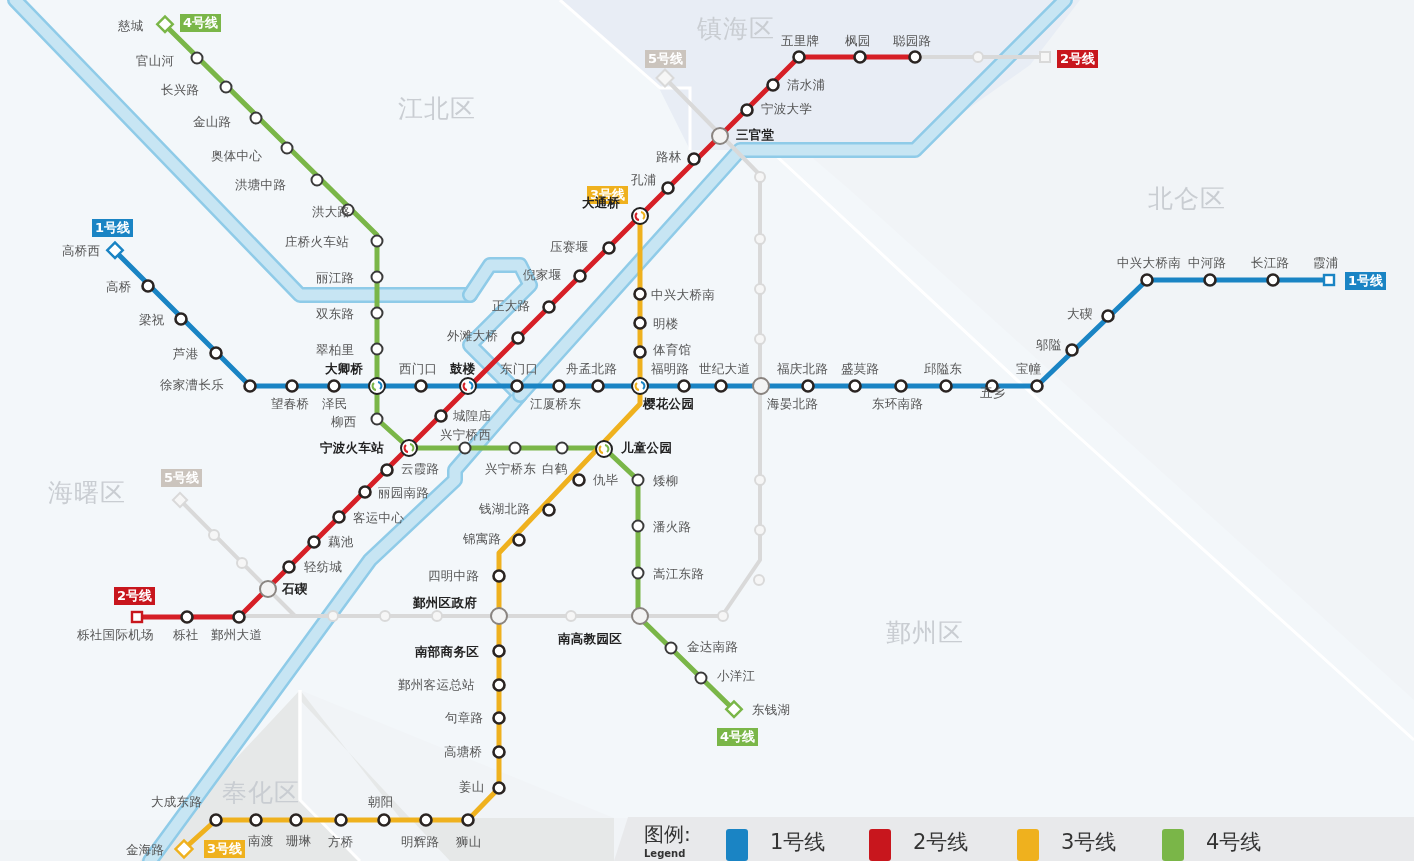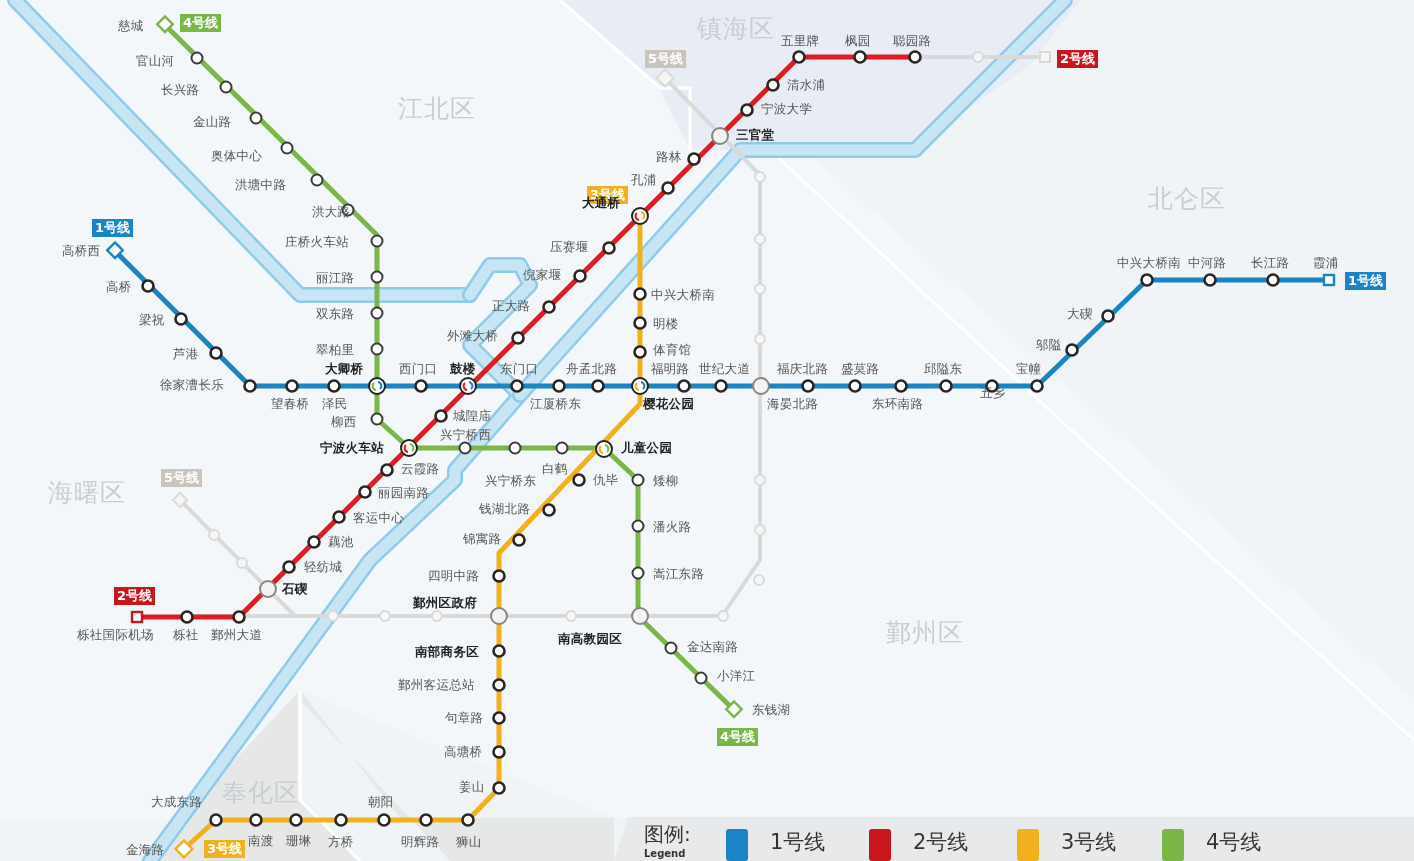--- a/index.html
+++ b/index.html
@@ -247,21 +247,21 @@
       <div class="lbl" style="left: 235px; top: 178px;">洪塘中路</div>
       <div class="lbl" style="left: 288px; top: 205px; margin-left: 24px;">洪大路</div>
       <div class="lbl" style="left: 285px; top: 235px;">庄桥火车站</div>
       <div class="lbl" style="left: 316px; top: 271px;">丽江路</div>
       <div class="lbl" style="left: 316px; top: 307px;">双东路</div>
       <div class="lbl" style="left: 316px; top: 343px;">翠柏里</div>
       <div class="lbl bold" style="left: 325px; top: 362px;">大卿桥</div>
       <div class="lbl" style="left: 331px; top: 415px;">柳西</div>
       <div class="lbl bold" style="left: 320px; top: 441px;">宁波火车站</div>
       <div class="lbl" style="left: 440px; top: 428px;">兴宁桥西</div>
-      <div class="lbl" style="left: 485px; top: 462px; margin-top: 12px;">兴宁桥东</div>
+      <div class="lbl" style="left: 485px; top: 462px;">兴宁桥东</div>
       <div class="lbl" style="left: 542px; top: 462px;">白鹤</div>
       <div class="lbl bold" style="left: 621px; top: 441px;">儿童公园</div>
       <div class="lbl" style="left: 653px; top: 474px;">矮柳</div>
       <div class="lbl" style="left: 653px; top: 520px;">潘火路</div>
       <div class="lbl" style="left: 653px; top: 567px;">嵩江东路</div>
       <div class="lbl bold" style="left: 558px; top: 632px;">南高教园区</div>
       <div class="lbl" style="left: 687px; top: 640px;">金达南路</div>
       <div class="lbl" style="left: 717px; top: 669px;">小洋江</div>
       <div class="lbl" style="left: 752px; top: 703px;">东钱湖</div>
       <div class="lbl" style="left: 62px; top: 244px;">高桥西</div>

